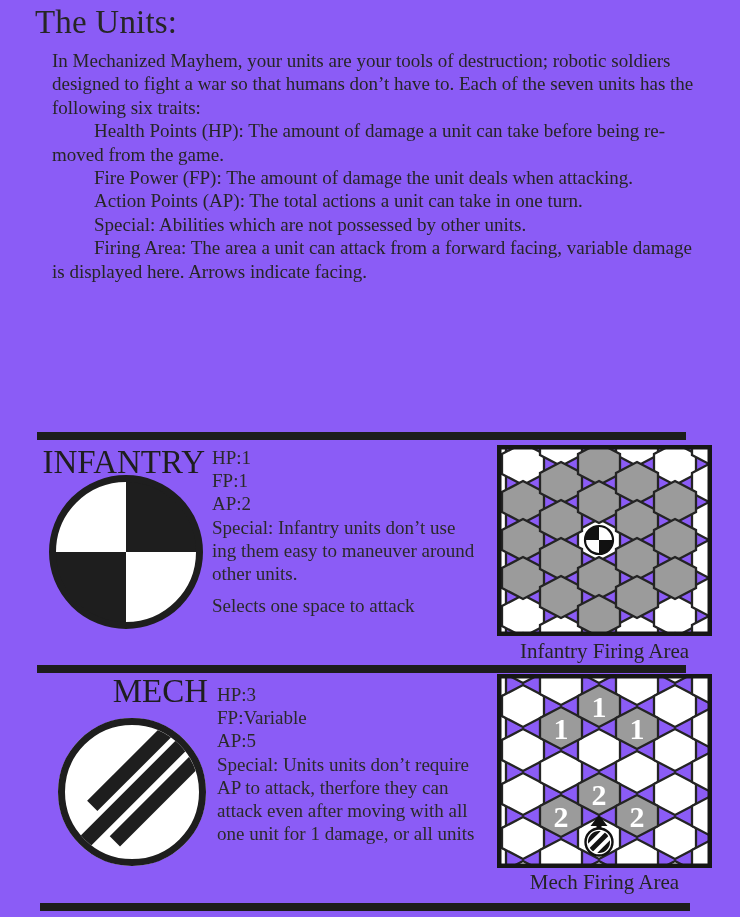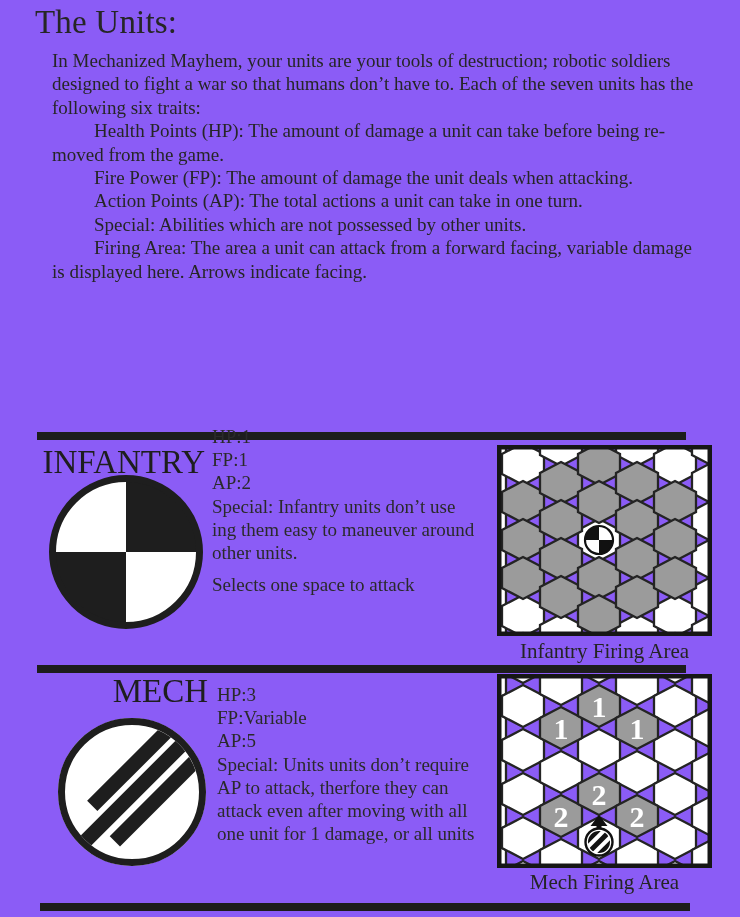--- a/index.html
+++ b/index.html
@@ -11,21 +11,21 @@
   .intro-line{white-space:nowrap;}
   .indent{padding-left:42px;}
   .bar{position:absolute;height:8px;background:#1d1d1d;}
   #bar-top{left:37px;top:432px;width:649px;}
   #bar-mid{left:37px;top:665px;width:649px;}
   #bar-bottom{left:40px;top:903px;width:650px;}
   .unit-title{position:absolute;text-align:right;font-size:33px;color:#1e1e1e;}
   #infantry-title{left:39px;top:444px;width:166px;}
   #mech-title{left:52px;top:673px;width:156px;}
   .stats{position:absolute;font-size:19px;line-height:23.2px;color:#2a2a2a;}
-  #infantry-stats{left:212px;top:425px;}
+  #infantry-stats{left:212px;top:446px;}
   #mech-stats{left:217px;top:683px;}
   .stat-line{white-space:nowrap;}
   .extra-line{white-space:nowrap;margin-top:9px;}
   .grid-box{position:absolute;}
   #infantry-grid{left:497px;top:445px;}
   #mech-grid{left:497px;top:674px;}
   .caption{position:absolute;width:215px;text-align:center;font-size:21px;color:#242424;}
   #infantry-caption{left:497px;top:639px;}
   #mech-caption{left:497px;top:870px;}
   .unit-icon{position:absolute;}

